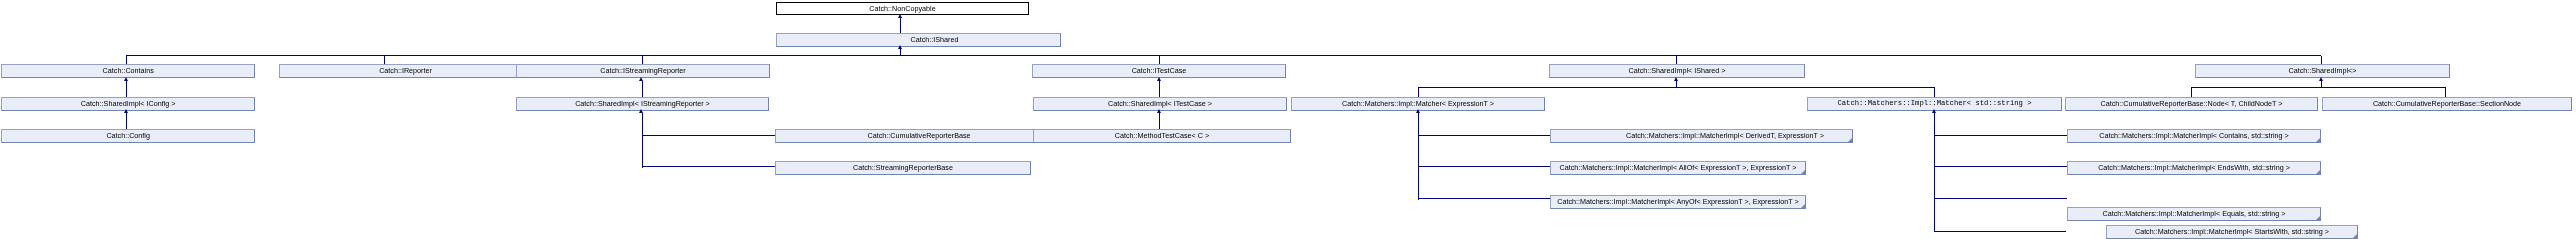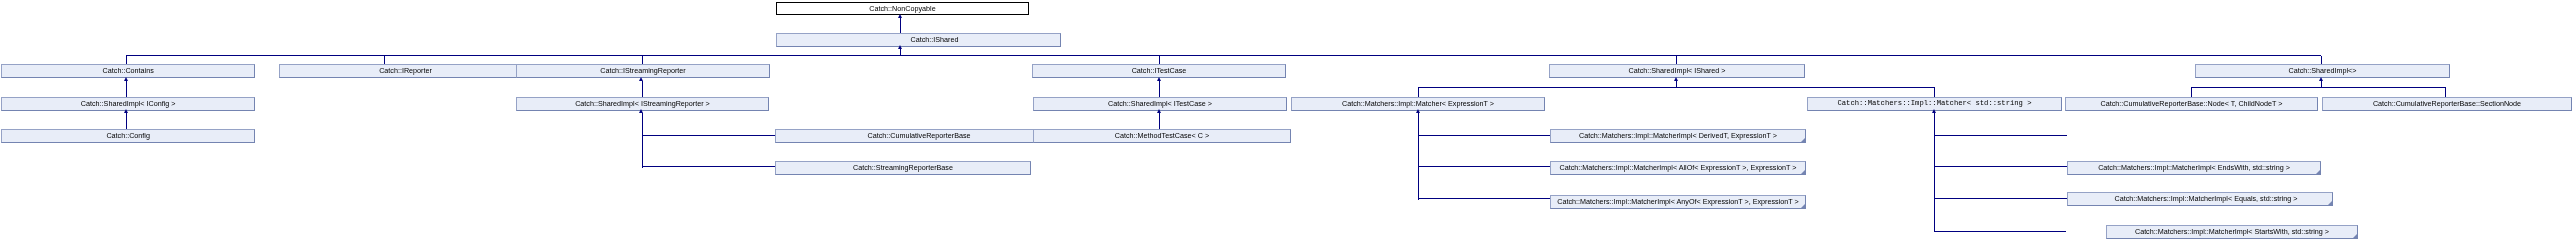--- a/index.html
+++ b/index.html
@@ -68,28 +68,29 @@
   <div class="node" style="left:516px;top:97px;width:251px;text-align:center;">Catch::SharedImpl&lt; IStreamingReporter &gt;</div>
   <div class="node" style="left:1033px;top:97px;width:252px;">Catch::SharedImpl&lt; ITestCase &gt;</div>
   <div class="node" style="left:1291px;top:97px;width:252px;">Catch::Matchers::Impl::Matcher&lt; ExpressionT &gt;</div>
   <div class="node" style="left:1807px;top:97px;width:253px;font-family:Liberation Mono, monospace;">Catch::Matchers::Impl::Matcher&lt; std::string &gt;</div>
   <div class="node" style="left:2065px;top:97px;width:251px;">Catch::CumulativeReporterBase::Node&lt; T, ChildNodeT &gt;</div>
   <div class="node" style="left:2322px;top:97px;width:248px;">Catch::CumulativeReporterBase::SectionNode</div>
 
   <div class="node" style="left:1.2px;top:129px;width:252px;">Catch::Config</div>
   <div class="node" style="left:775px;top:129px;width:254px;padding-left:16px;">Catch::CumulativeReporterBase</div>
   <div class="node" style="left:1033px;top:129px;width:256px;">Catch::MethodTestCase&lt; C &gt;</div>
-  <div class="node fold" style="left:1550px;top:129px;width:254px;">Catch::Matchers::Impl::MatcherImpl&lt; DerivedT, ExpressionT &gt;</div>
+  <div class="node fold" style="left:1550px;top:129px;width:254px;padding-left:47px;">Catch::Matchers::Impl::MatcherImpl&lt; DerivedT, ExpressionT &gt;</div>
+  <div class="node fold" style="left:2067px;top:129px;width:252px;">Catch::Matchers::Impl::MatcherImpl&lt; Contains, std::string &gt;</div>
 
   <div class="node" style="left:775px;top:161px;width:254px;">Catch::StreamingReporterBase</div>
   <div class="node fold" style="left:1550px;top:161px;width:254px;">Catch::Matchers::Impl::MatcherImpl&lt; AllOf&lt; ExpressionT &gt;, ExpressionT &gt;</div>
   <div class="node fold" style="left:2067px;top:161px;width:252px;">Catch::Matchers::Impl::MatcherImpl&lt; EndsWith, std::string &gt;</div>
 
   <div class="node fold" style="left:1550px;top:195px;width:254px;">Catch::Matchers::Impl::MatcherImpl&lt; AnyOf&lt; ExpressionT &gt;, ExpressionT &gt;</div>
-  <div class="node fold" style="left:2067px;top:192px;width:252px;padding-left:12px;">Catch::Matchers::Impl::MatcherImpl&lt; Equals, std::string &gt;</div>
+  <div class="node fold" style="left:2067px;top:207px;width:252px;">Catch::Matchers::Impl::MatcherImpl&lt; Equals, std::string &gt;</div>
 
   <div class="node fold" style="left:2066px;top:225px;width:250px;margin-left:40px;">Catch::Matchers::Impl::MatcherImpl&lt; StartsWith, std::string &gt;</div>
 
   <div class="a" style="left:898px;top:14.4px;"></div>
   <div class="v" style="left:900px;top:18px;height:15px;"></div>
 
   <div class="a" style="left:898px;top:45px;"></div>
   <div class="v" style="left:900px;top:49px;height:6.3px;"></div>
   <div class="h" style="left:126px;top:55px;width:2195px;"></div>
   <div class="v" style="left:126px;top:56px;height:8px;"></div>

